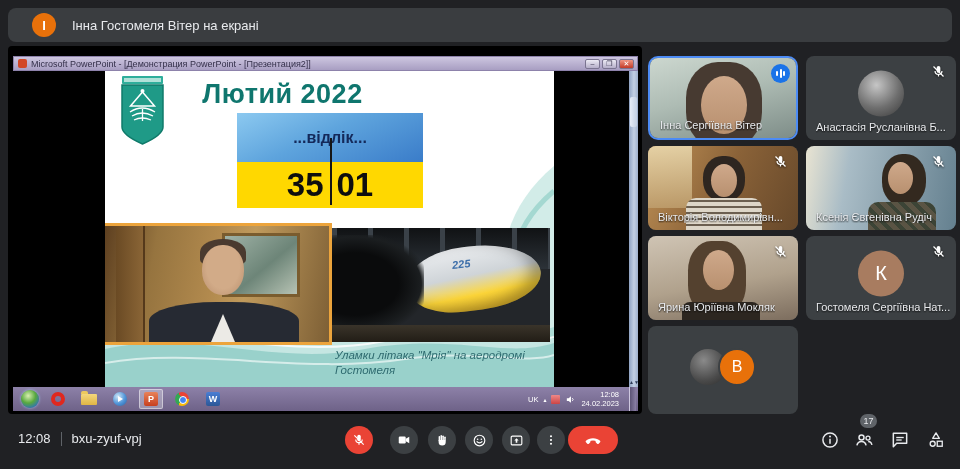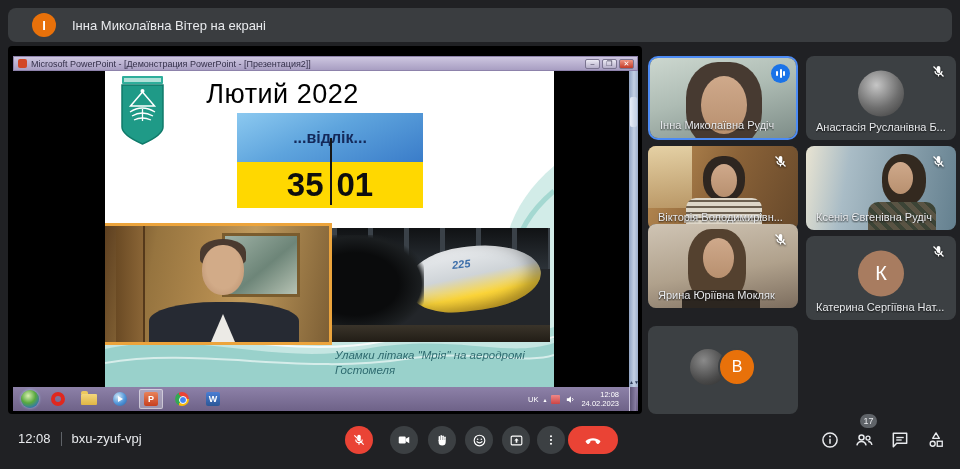--- a/index.html
+++ b/index.html
@@ -28,21 +28,21 @@
   .win-btn { width:15px; height:10px; border:1px solid #7a7490; border-radius:2px;
              background:linear-gradient(#eceaf4,#b5aec9); font-size:7px; line-height:7px;
              text-align:center; color:#3a3650; }
   .win-btn.close { background:linear-gradient(#ef9582,#c23a27); color:#fff; }
 
   .ppt-body { position:absolute; left:0; top:15px; width:625px; height:316px; background:#000; }
   .slide { position:absolute; left:92px; top:0; width:449px; height:316px; background:#fff; overflow:hidden; }
 
   .uni-logo { position:absolute; left:15px; top:5px; width:45px; height:70px; }
   .slide-title { position:absolute; left:16px; right:110px; top:8px; text-align:center;
-                 font-size:27px; font-weight:normal; color:#000000; letter-spacing:.5px; }
+                 font-size:27px; font-weight:bold; color:#0f766e; letter-spacing:.5px; }
   .flag { position:absolute; left:132px; top:42px; width:186px; height:95px; }
   .flag-blue { height:49px; background:linear-gradient(155deg,#8cc9f0 0%,#5ea4dd 45%,#3a7cc9 100%);
                display:flex; align-items:center; justify-content:center;
                font-size:16px; font-weight:bold; color:#14295a; }
   .flag-yellow { height:46px; background:#ffd800; display:flex; align-items:center;
                  justify-content:center; gap:13px; font-size:33px; font-weight:bold; color:#0e0e0e; }
   .flag-line { position:absolute; left:50%; top:25px; bottom:3px; width:2px; background:#161616; }
 
   .zel { position:absolute; left:-3px; top:152px; width:230px; height:122px;
          border:3px solid #eca43c; overflow:hidden; background:linear-gradient(100deg,#5d3f20 0%,#96743f 22%,#b28a4e 48%,#c09a5c 62%,#7d5f35 100%); }
@@ -157,21 +157,21 @@
   .t3 .face { left:63px; top:18px; width:26px; height:33px; }
   .t3 .torso { left:38px; top:52px; width:76px; height:32px; border-radius:10px 10px 0 0;
                background:repeating-linear-gradient(0deg,#ddd6c8 0 4px,#6b5f50 4px 6px),
                           repeating-linear-gradient(90deg,rgba(40,30,20,.45) 0 4px,rgba(0,0,0,0) 4px 9px),#cfc6b6; }
   .t4 { left:806px; top:146px; }
   .t4 .scene { background:linear-gradient(100deg,#e9e4d2 0%,#a9bcc6 28%,#64808f 100%); }
   .t4 .hair { left:76px; top:8px; width:44px; height:52px; border-radius:46%; background:#33291f; }
   .t4 .face { left:82px; top:16px; width:25px; height:32px; }
   .t4 .torso { left:62px; top:56px; width:68px; height:28px; border-radius:10px 10px 0 0;
                background:repeating-linear-gradient(45deg,#5a5444 0 5px,#3c4436 5px 9px); }
-  .t5 { left:648px; top:224px;text-align:right; }
+  .t5 { left:648px; top:236px;text-align:right; }
   .t5 .scene { background:linear-gradient(170deg,#cfc4b4 0%,#b0a18c 55%,#7c6d5e 100%); }
   .t5 .hair { left:40px; top:5px; width:58px; height:74px; border-radius:40%; background:#54412f; }
   .t5 .face { left:55px; top:14px; width:31px; height:40px; }
   .t5 .torso { left:34px; top:66px; width:78px; height:18px; background:#2c2620; border-radius:8px 8px 0 0; }
   .t6 { left:806px; top:236px; }
   .t7 { left:648px; top:326px; height:88px; }
   .t7-group { position:absolute; left:50%; top:22px; transform:translateX(-50%); width:66px; height:38px; }
   .t7-a1 { position:absolute; left:0; top:1px; width:36px; height:36px; border-radius:50%;
            background:radial-gradient(circle at 38% 32%,#8a8a8a,#4b4b4b 60%,#2c2c2c); }
   .t7-a2 { position:absolute; left:28px; top:0; width:38px; height:38px; border-radius:50%;
@@ -199,21 +199,21 @@
            border-radius:8px; background:#5f6368; color:#e8eaed; font-size:9px;
            display:flex; align-items:center; justify-content:center; }
 </style>
 </head>
 <body>
 
 <div id="app">
 
   <div class="banner">
     <div class="banner-avatar">І</div>
-    <div class="banner-text">Інна Миколаївна Вітер на екрані</div>
+    <div class="banner-text">Інна Гостомеля Вітер на екрані</div>
   </div>
 
   <div class="share">
     <div class="ppt">
       <div class="ppt-tb">
         <div class="ppt-appico"></div>
         <div class="ppt-title">Microsoft PowerPoint - [Демонстрация PowerPoint - [Презентация2]]</div>
         <div class="win-btns">
           <div class="win-btn">–</div>
           <div class="win-btn">❐</div>
@@ -324,21 +324,21 @@
   <div class="tile t1 speaking">
     <div class="scene">
         <div class="hair"></div>
         <div class="face"></div>
       </div>
     <div class="audio-ind">
         <i></i>
         <i></i>
         <i></i>
       </div>
-    <div class="tname">Інна Миколаївна Рудіч</div>
+    <div class="tname">Інна Сергіївна Вітер</div>
   </div>
 
   <div class="tile t2">
     <div class="ava photo"></div>
     <svg class="mic-off" viewBox="0 0 24 24">
         <path d="M12 3a3 3 0 0 1 3 3v5a3 3 0 0 1-6 0V6a3 3 0 0 1 3-3z" fill="#fff"></path>
         <path d="M6.5 11a5.5 5.5 0 0 0 11 0" stroke="#fff" stroke-width="2" fill="none"></path>
         <line x1="12" y1="16.5" x2="12" y2="20" stroke="#fff" stroke-width="2"></line>
         <line x1="4" y1="4" x2="20" y2="20" stroke="#fff" stroke-width="2"></line>
       </svg>
@@ -392,21 +392,21 @@
   </div>
 
   <div class="tile t6">
     <div class="ava brown">К</div>
     <svg class="mic-off" viewBox="0 0 24 24">
         <path d="M12 3a3 3 0 0 1 3 3v5a3 3 0 0 1-6 0V6a3 3 0 0 1 3-3z" fill="#fff"></path>
         <path d="M6.5 11a5.5 5.5 0 0 0 11 0" stroke="#fff" stroke-width="2" fill="none"></path>
         <line x1="12" y1="16.5" x2="12" y2="20" stroke="#fff" stroke-width="2"></line>
         <line x1="4" y1="4" x2="20" y2="20" stroke="#fff" stroke-width="2"></line>
       </svg>
-    <div class="tname">Катерина Сергіївна Нат...</div>
+    <div class="tname">Гостомеля Сергіївна Нат...</div>
   </div>
 
   <div class="tile t7">
     <div class="t7-group">
       <div class="t7-a1"></div>
       <div class="t7-a2">B</div>
     </div>
   </div>
 
 

